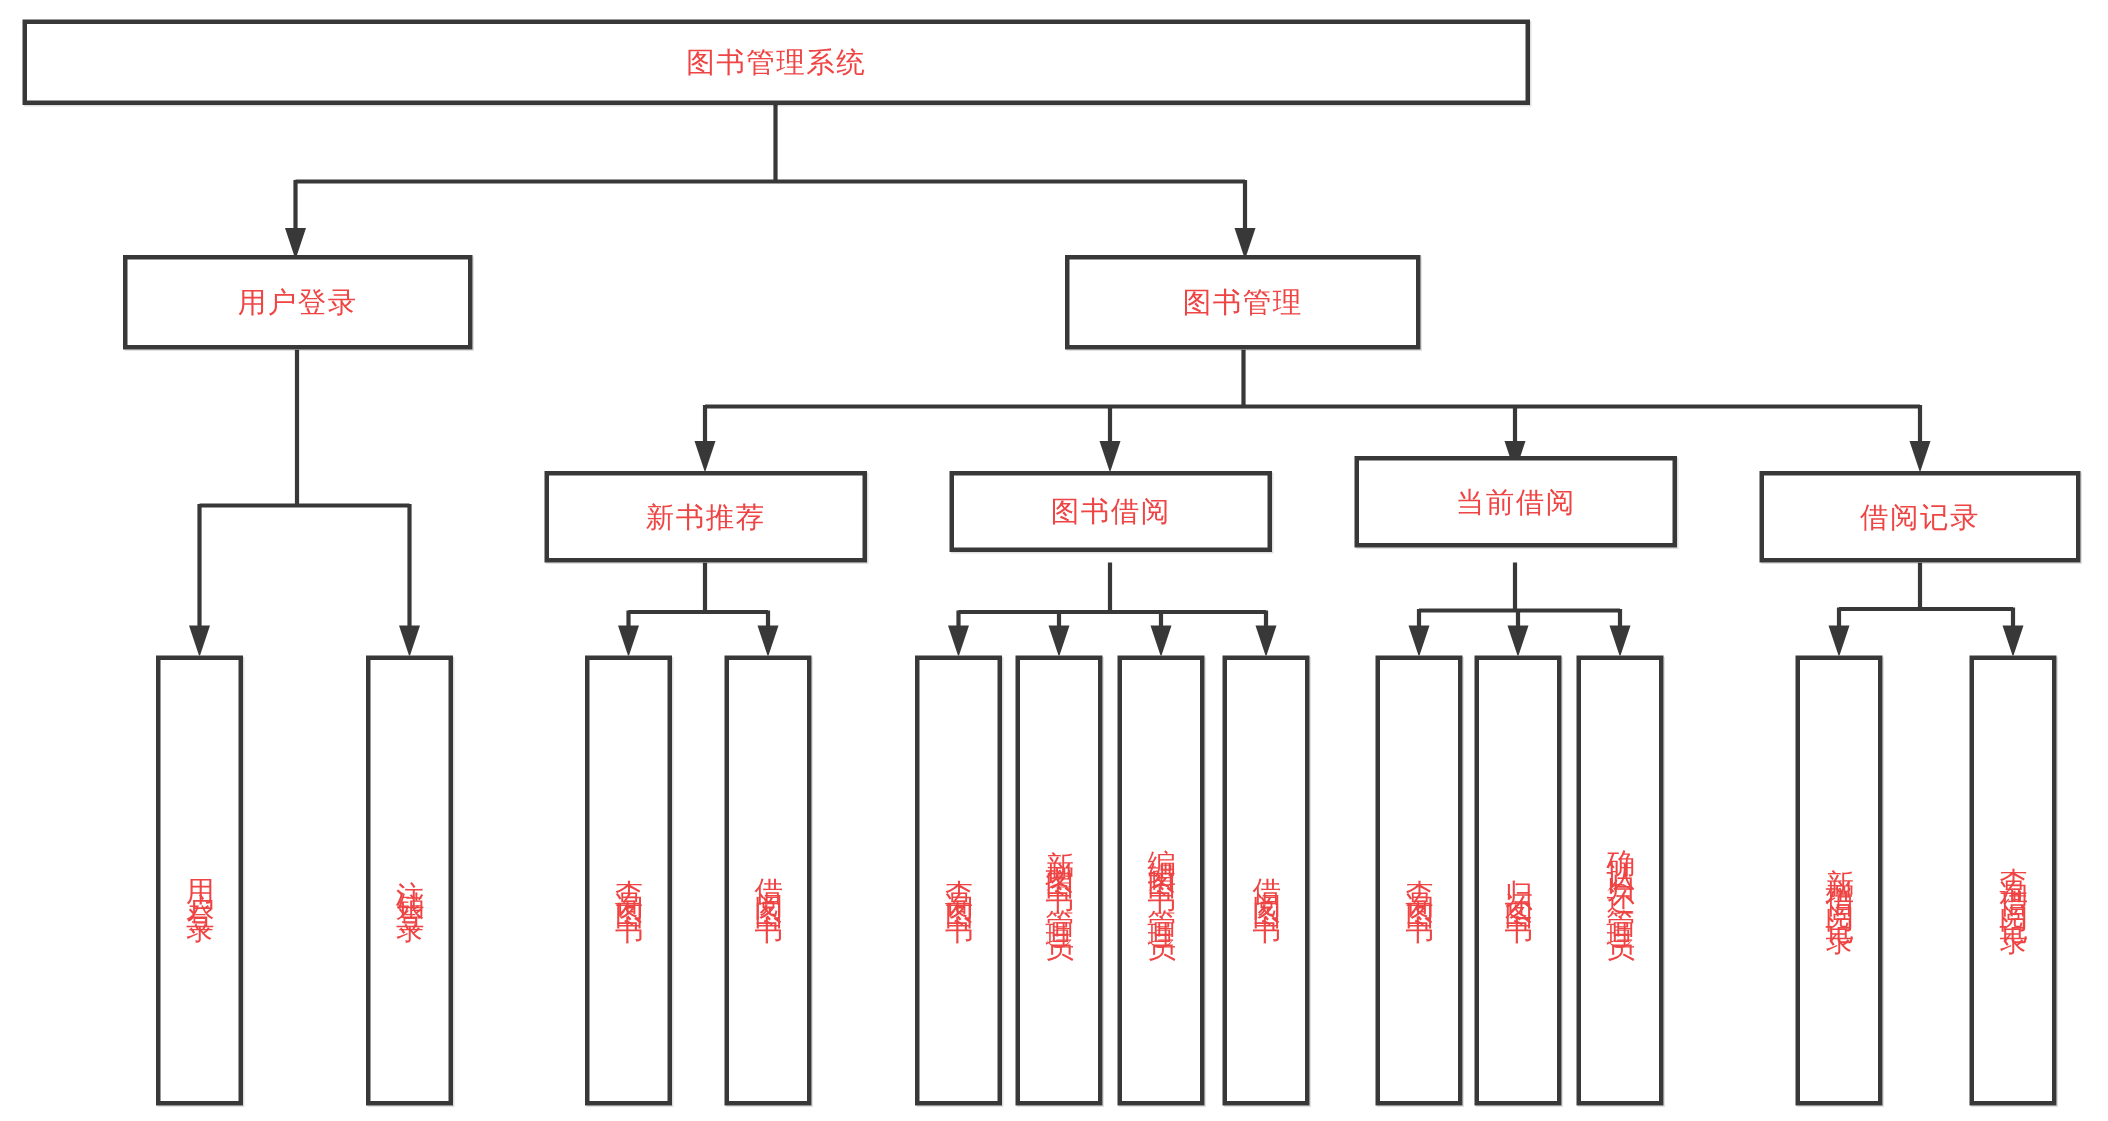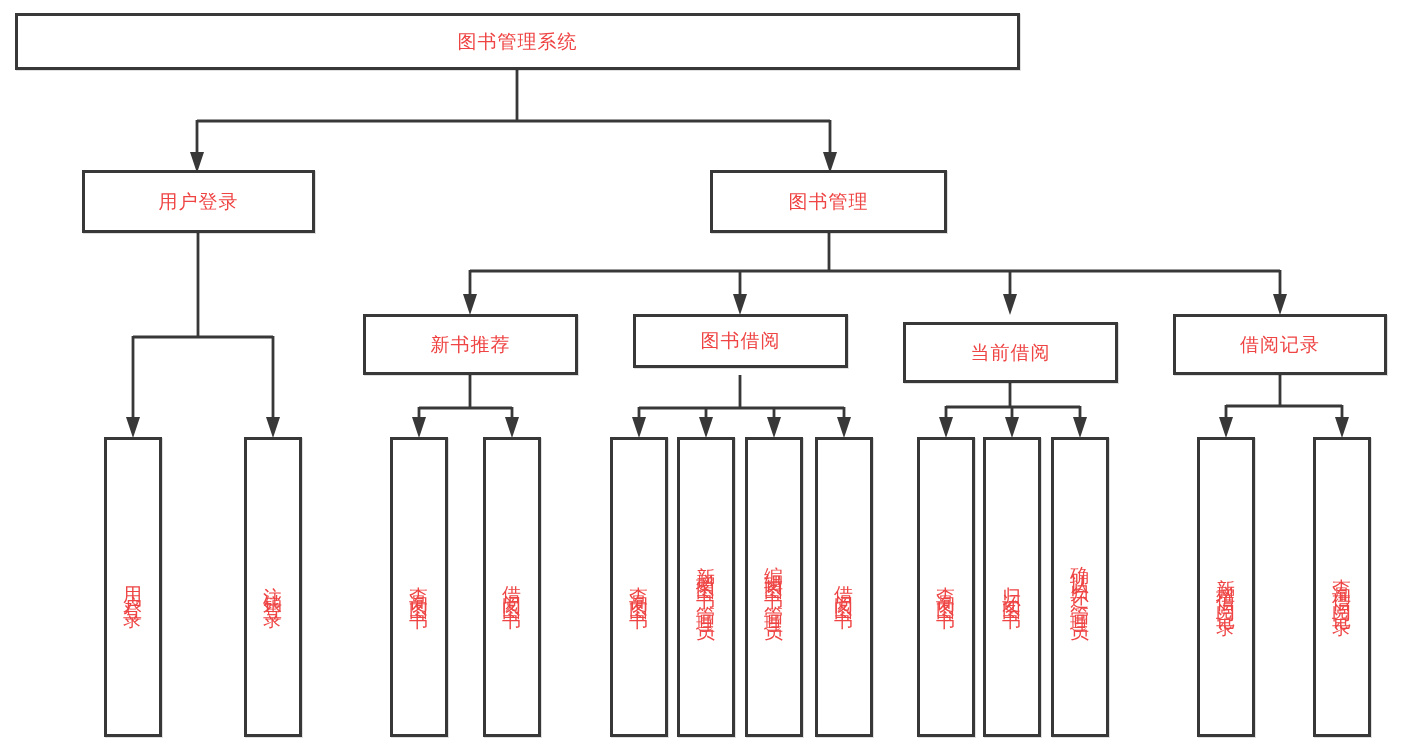--- a/index.html
+++ b/index.html
@@ -44,21 +44,21 @@
     line-height: 1;
     width: 58px;
     top: 437px;
     height: 300px;
   }
   .root  { left: 15px;  top: 13px;  width: 1005px; height: 57px; }
   .n-login { left: 82px;  top: 170px; width: 233px; height: 63px; }
   .n-mgmt  { left: 710px; top: 170px; width: 237px; height: 63px; }
   .n-rec   { left: 363px; top: 314px; width: 215px; height: 61px; }
   .n-bor   { left: 633px; top: 314px; width: 215px; height: 54px; }
-  .n-cur   { left: 903px; top: 322px; width: 215px; height: 61px; text-align: right; }
+  .n-cur   { left: 903px; top: 304px; width: 215px; height: 61px; text-align: right; }
   .n-log   { left: 1173px; top: 314px; width: 214px; height: 61px; }
   .lf1  { left: 104px; }
   .lf2  { left: 244px; }
   .lf3  { left: 390px; }
   .lf4  { left: 483px; }
   .lf5  { left: 610px; }
   .lf6  { left: 677px; }
   .lf7  { left: 745px; }
   .lf8  { left: 815px; }
   .lf9  { left: 917px; }

